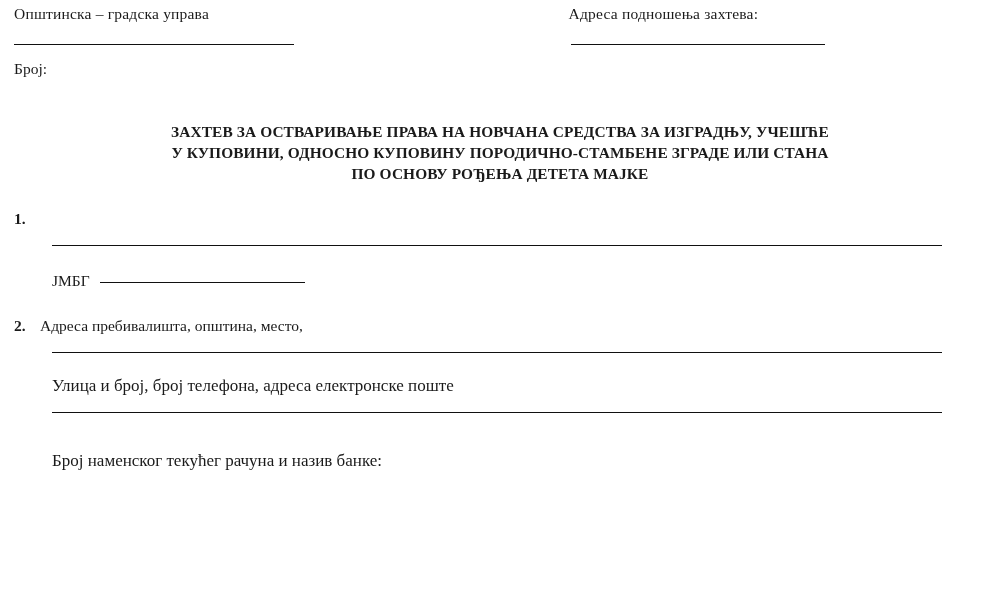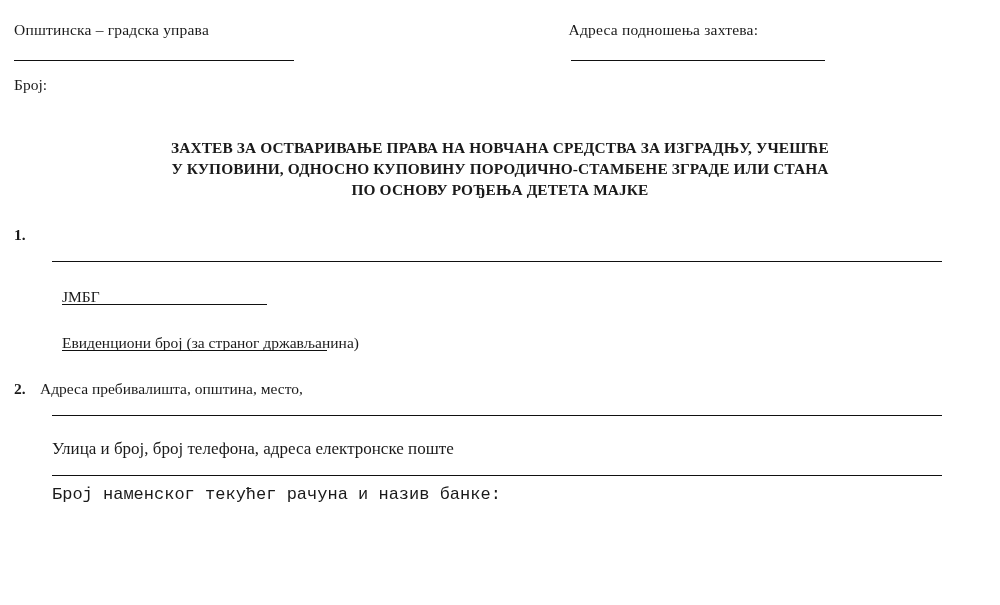--- a/index.html
+++ b/index.html
@@ -21,21 +21,21 @@
     background: #ffffff;
     box-sizing: border-box;
     padding: 0 14px;
   }
 
   
   .header-row {
     display: flex;
     justify-content: space-between;
     align-items: flex-start;
-    padding-top: 20px;
+    padding-top: 4px;
   }
   .header-col-left { width: 48%; }
   .header-col-right { width: 45%; padding-left: 20px; box-sizing: border-box; }
 
   .hdr-text {
     font-size: 15.5px;
     line-height: 20px;
     letter-spacing: 0.2px;
     white-space: nowrap;
   }
@@ -94,39 +94,38 @@
   .long-rule.w2 { width: 890px; }
   .long-rule.w3 { width: 890px; }
 
   .inline-row {
     display: flex;
     align-items: baseline;
     margin-left: 38px;
     margin-top: 24px;
     font-size: 15.5px;
     line-height: 21px;
-    flex-direction: column;
   }
   .inline-rule {
     border-bottom: 1.6px solid #111;
     height: 0;
     margin-left: 10px;
     position: relative;
     top: -3px;
   }
   .inline-rule.jmbg { width: 205px; }
   .inline-rule.evid { width: 265px; }
 
   .sub-label {
     margin-left: 38px;
     margin-top: 22px;
     font-size: 17px;
     line-height: 21px;
   }
-  .sub-label.tight { margin-top: 8px; font-family: Liberation Mono, monospace; }
+  .sub-label.tight { margin-top: 37px; }
 </style>
 </head>
 <body>
 
 <div class="page">
 
   <div class="header-row">
     <div class="header-col-left">
       <div class="hdr-text">Општинска – градска управа</div>
       <div class="rule rule-left"></div>
@@ -148,24 +147,20 @@
   <div class="item item-1">
     <div class="item-num">1.</div>
   </div>
   <div class="long-rule w1"></div>
 
   <div class="inline-row">
     <span>ЈМБГ</span>
     <span class="inline-rule jmbg"></span>
   </div>
 
-  <div class="inline-row">
-    <span>Евиденциони број (за страног држављанина)</span>
-    <span class="inline-rule evid"></span>
-  </div>
 
   <div class="item item-2">
     <div class="item-num">2.</div>
     <div class="item-label">Адреса пребивалишта, општина, место,</div>
   </div>
   <div class="long-rule w2"></div>
 
   <div class="sub-label">Улица и број, број телефона, адреса електронске поште</div>
   <div class="long-rule w3"></div>
 

